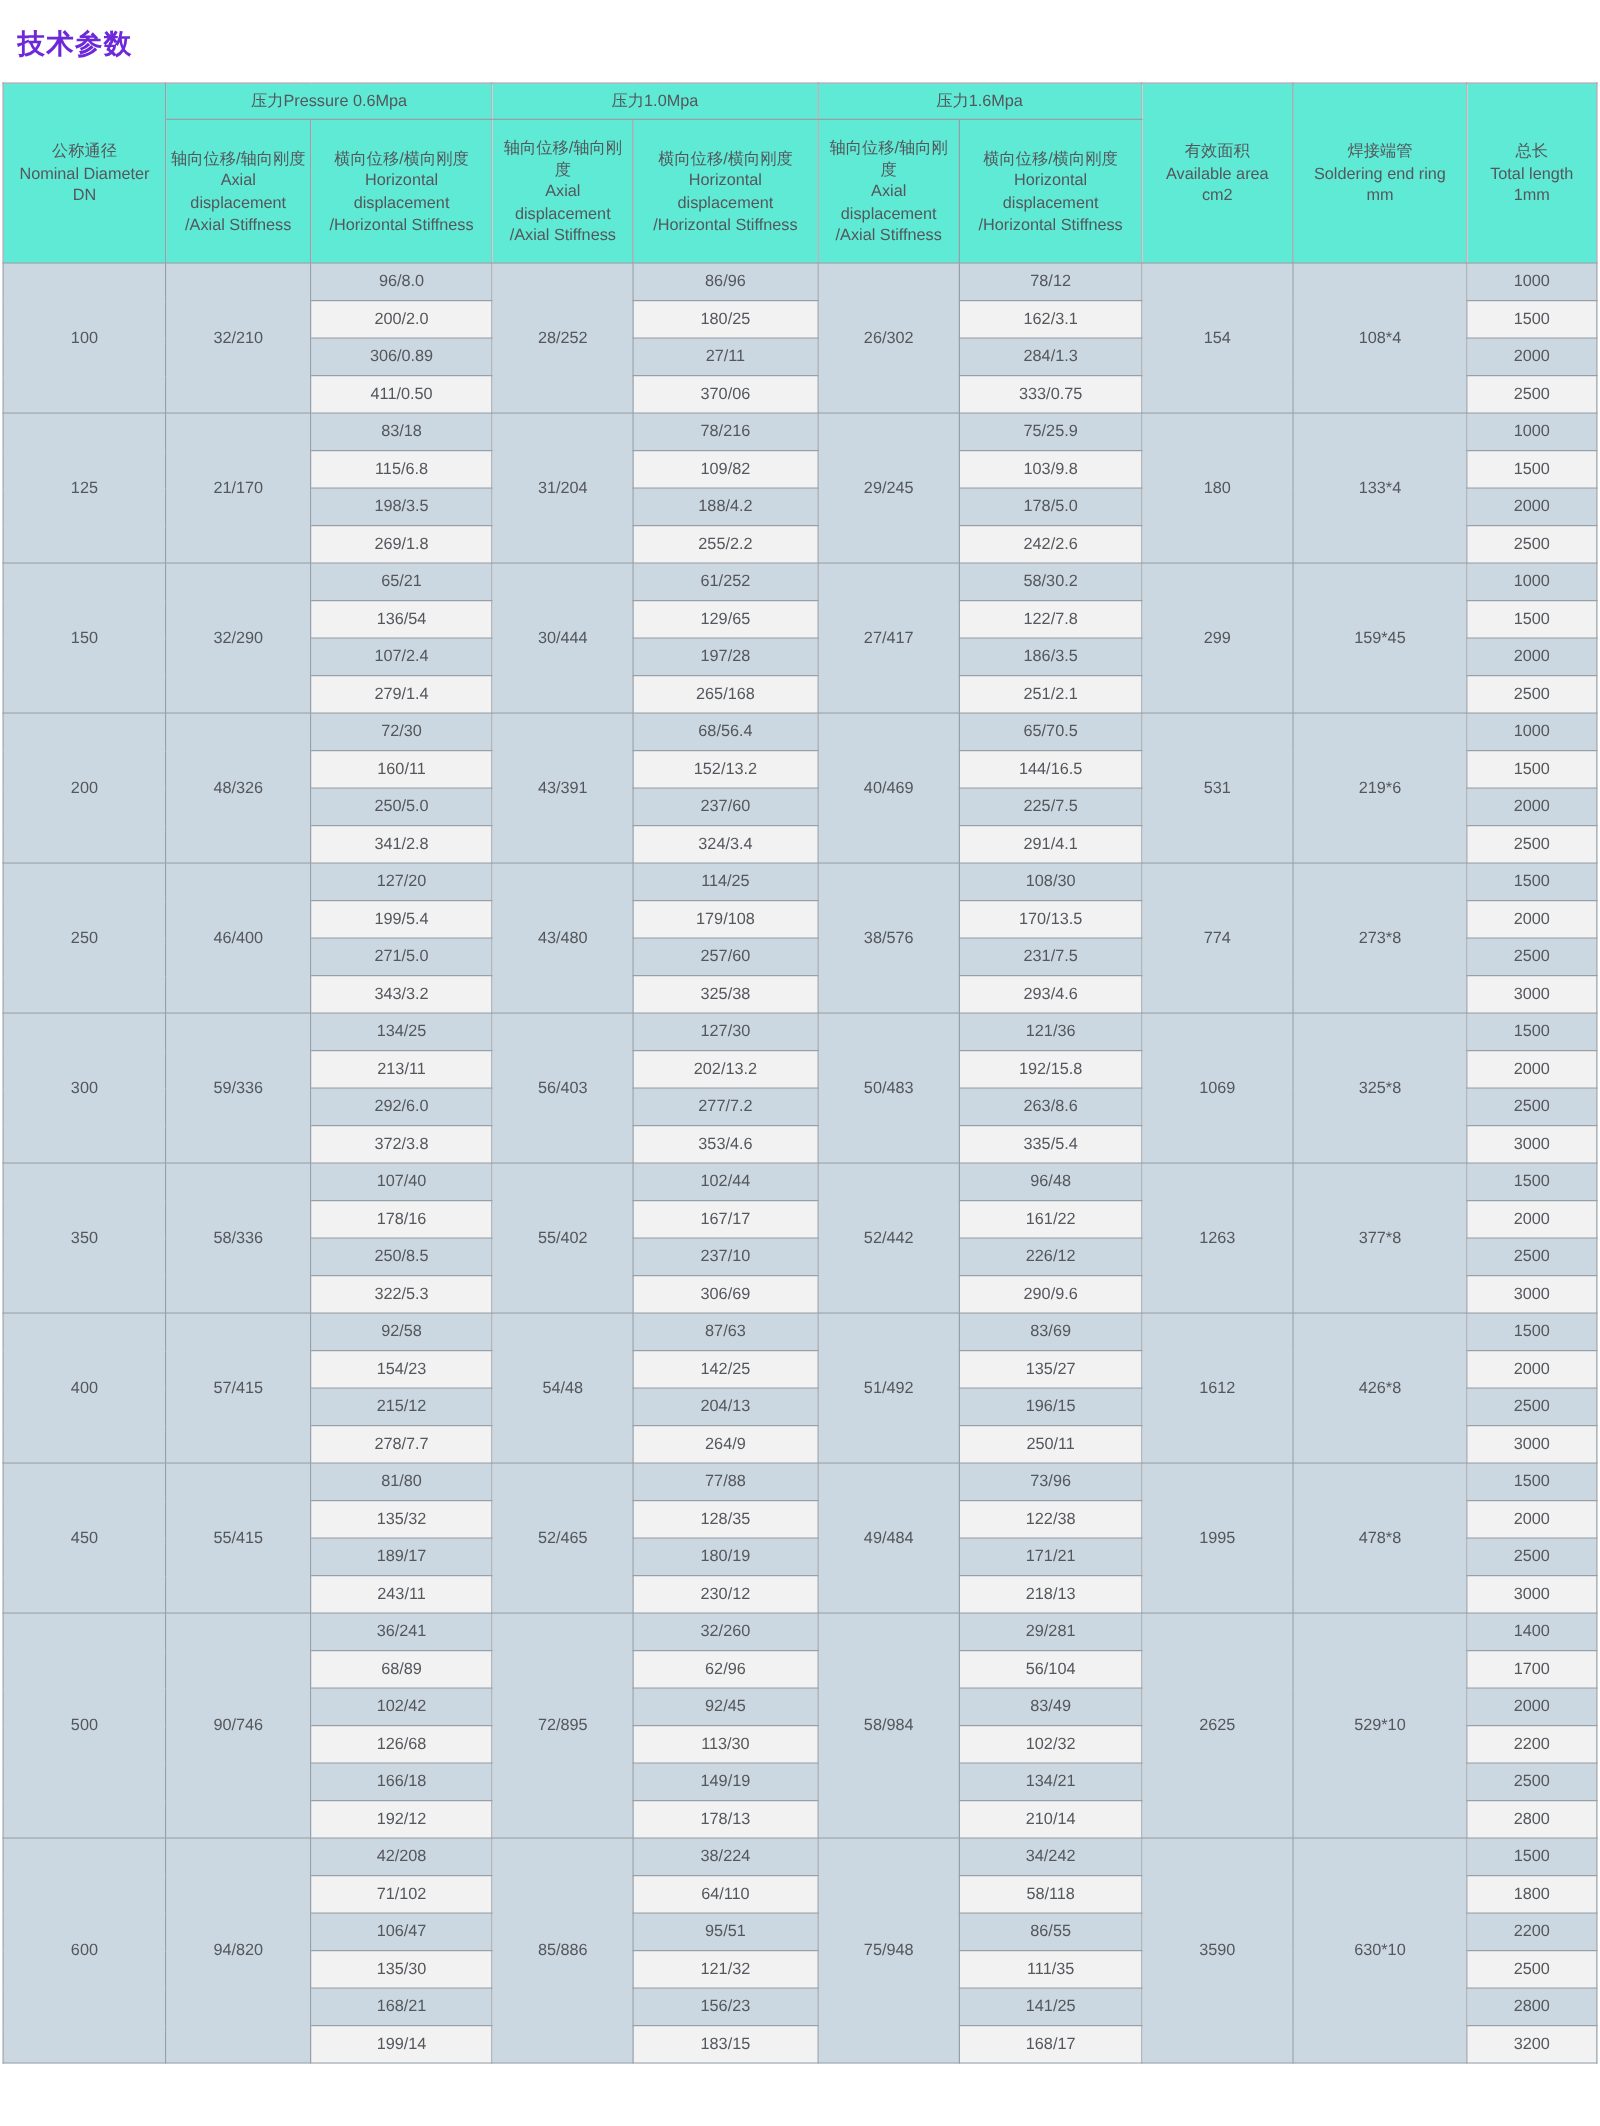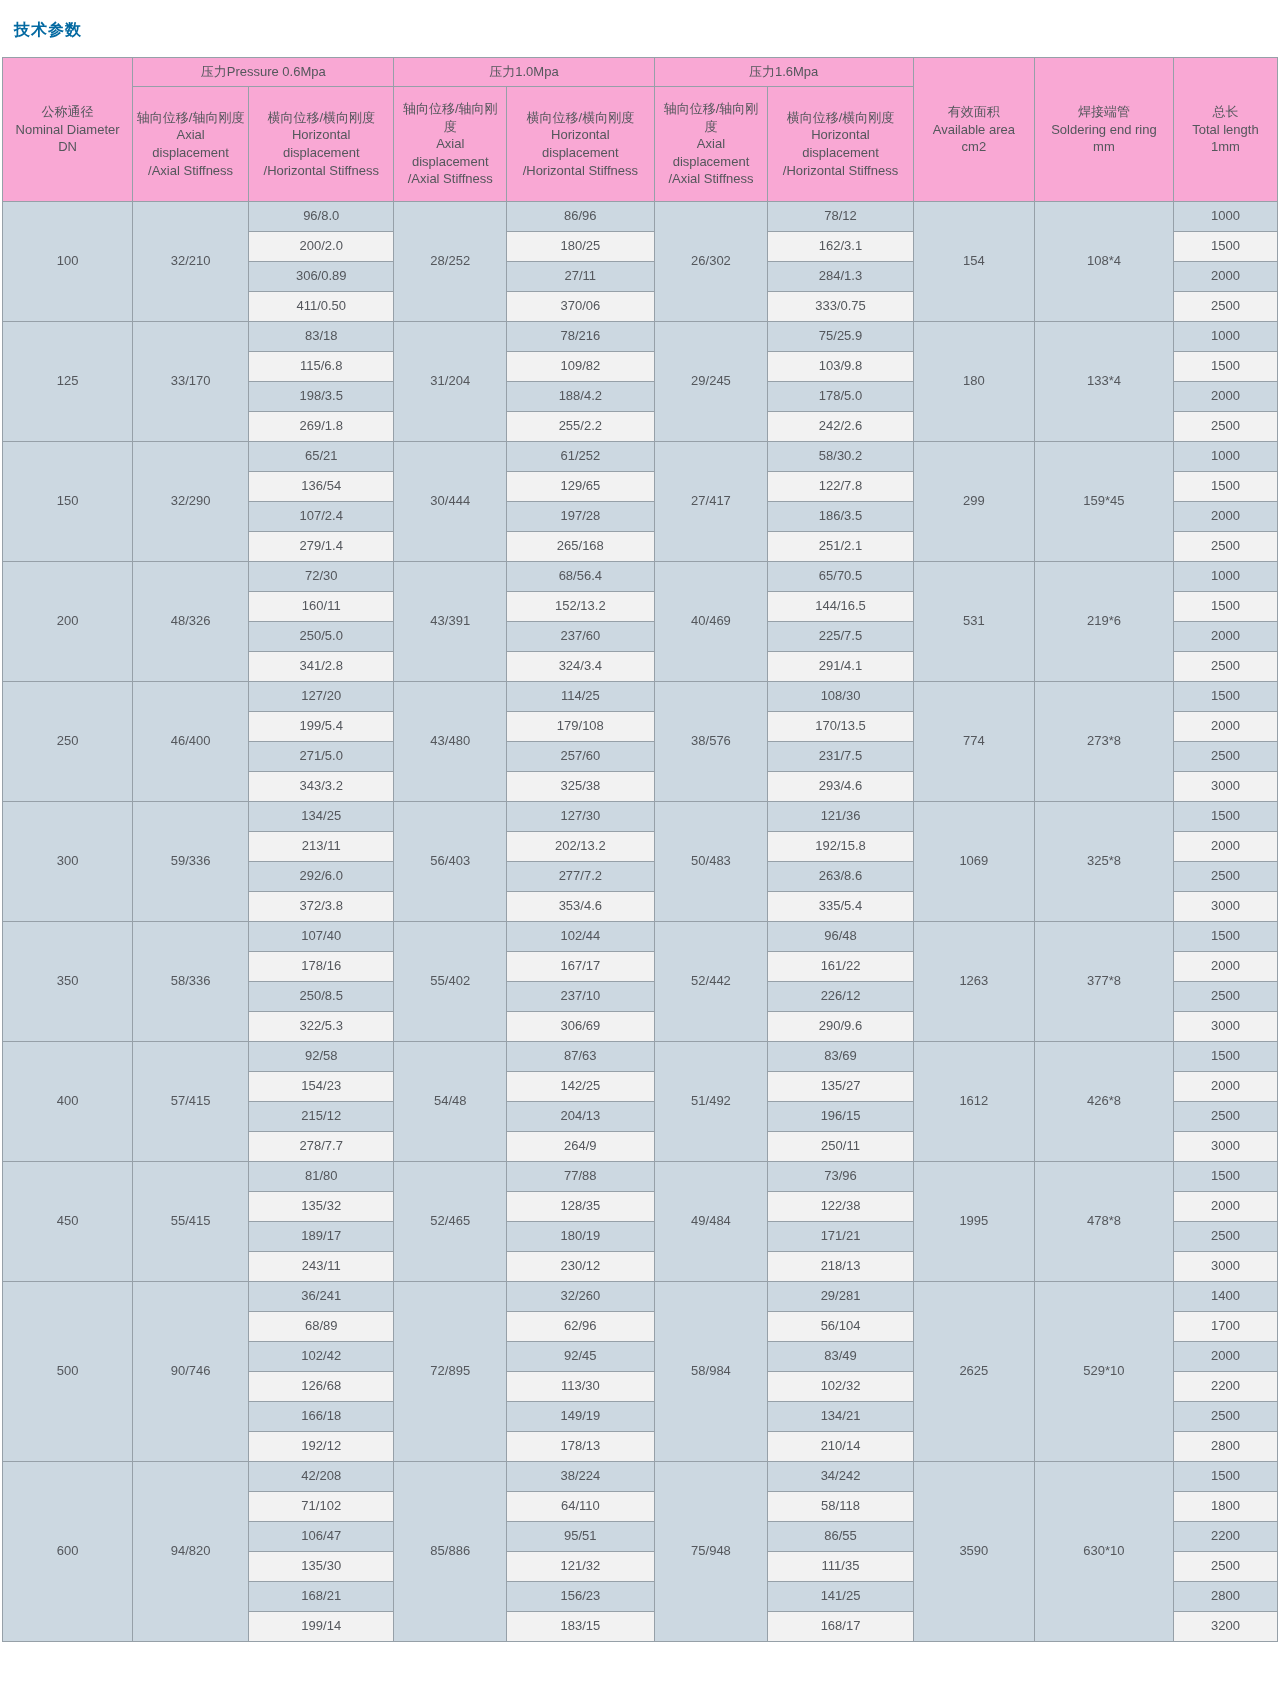--- a/index.html
+++ b/index.html
@@ -1,31 +1,31 @@
 <!DOCTYPE html>
 <html><head>
 <meta charset="utf-8">
 <style>
   html,body{margin:0;padding:0;background:#ffffff;font-family:"Liberation Sans",sans-serif;}
   .page{width:1280px;margin:0 auto;}
-  .page-title{font-size:16px;font-weight:bold;color:#0369a1;padding:20px 0 16px 14px;letter-spacing:1px;}
+  .page-title{font-size:22px;font-weight:bold;color:#6d28d9;padding:20px 0 16px 14px;letter-spacing:1px;}
   table.params{border-collapse:collapse;table-layout:fixed;width:1276px;margin:0 2px;}
   table.params th, table.params td{
     border:1px solid #96a0a8;
     text-align:center;
     vertical-align:middle;
     font-size:13px;
     color:#54575c;
     white-space:pre-line;
     padding:2px 3px;
     overflow:hidden;
   }
   .c-blue{background:#ccd8e1;}
   .c-light{background:#f2f2f2;}
-  thead th{background:#f9a8d4;font-weight:normal;line-height:1.35;}
+  thead th{background:#5eead4;font-weight:normal;line-height:1.35;}
   tr.group-row th{height:24px;}
   tr.sub-row th{height:110px;}
   tbody td{height:25px;line-height:1.1;}
 </style>
 </head>
 <body>
 
 <div class="page">
   <div class="page-title">技术参数</div>
 
@@ -113,21 +113,21 @@
           <td rowspan="1" class="c-blue">2000</td>
         </tr>
         <tr>
           <td rowspan="1" class="c-light">411/0.50</td>
           <td rowspan="1" class="c-light">370/06</td>
           <td rowspan="1" class="c-light">333/0.75</td>
           <td rowspan="1" class="c-light">2500</td>
         </tr>
         <tr>
           <td rowspan="4" class="c-blue">125</td>
-          <td rowspan="4" class="c-blue">33/170</td>
+          <td rowspan="4" class="c-blue">21/170</td>
           <td rowspan="1" class="c-blue">83/18</td>
           <td rowspan="4" class="c-blue">31/204</td>
           <td rowspan="1" class="c-blue">78/216</td>
           <td rowspan="4" class="c-blue">29/245</td>
           <td rowspan="1" class="c-blue">75/25.9</td>
           <td rowspan="4" class="c-blue">180</td>
           <td rowspan="4" class="c-blue">133*4</td>
           <td rowspan="1" class="c-blue">1000</td>
         </tr>
         <tr>

